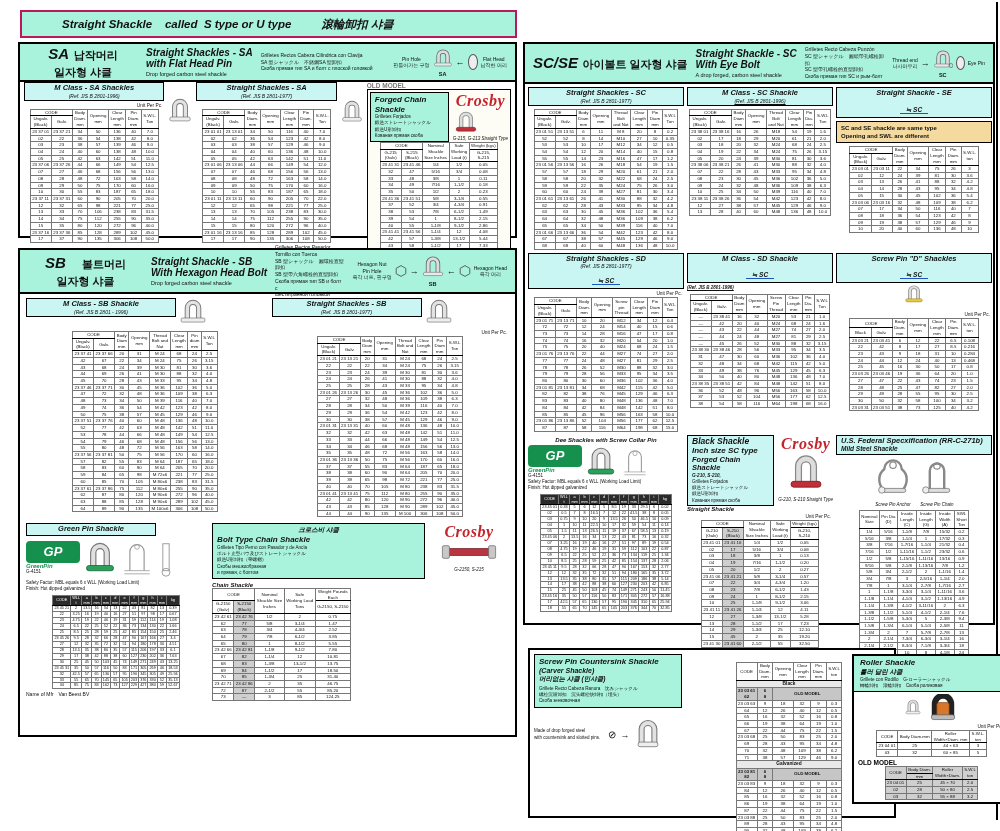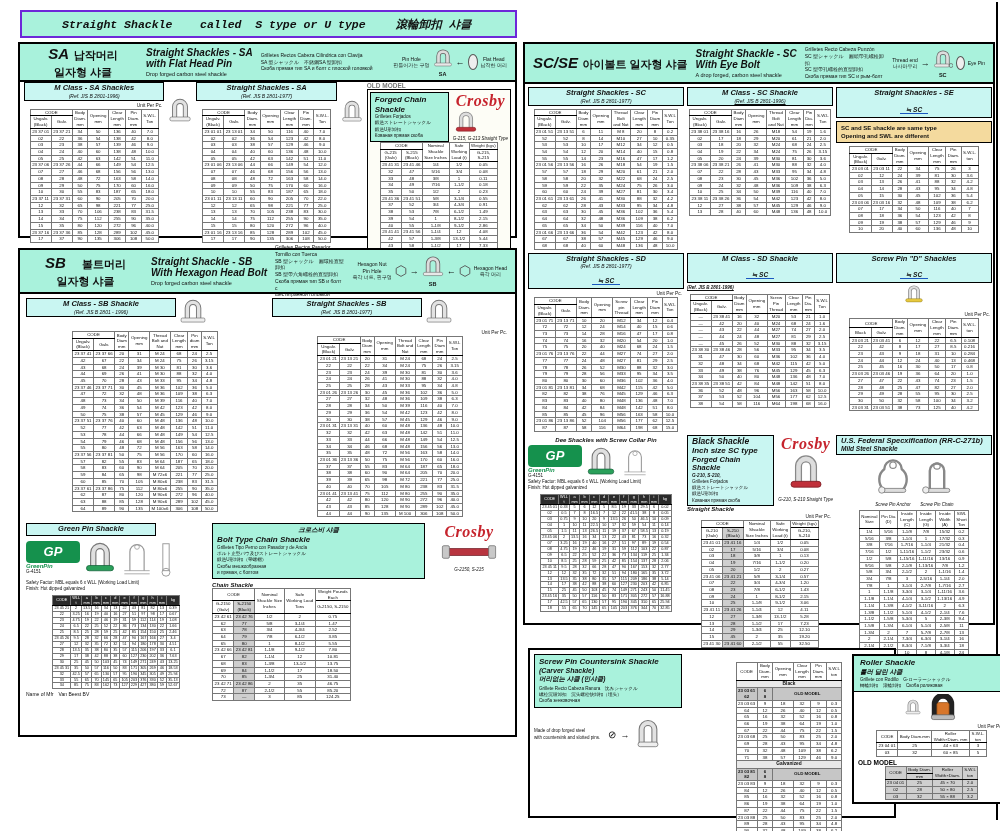--- a/index.html
+++ b/index.html
@@ -1,19 +1,19 @@
 <!DOCTYPE html>
 <html><head>
 <meta charset="utf-8">
 <style>
 body{margin:0;background:#fff;font-family:"Liberation Sans",sans-serif;color:#111;}
 #page{position:relative;width:1000px;height:831px;background:#fff;overflow:hidden;}
 #edge{position:absolute;left:996px;top:2px;width:2px;height:818px;background:#000;}
 .sec{position:absolute;border:2px solid #000;background:#fff;box-sizing:border-box;}
-.mintbox{background:#a9f2dc;border:2px solid #6d28d9;box-sizing:border-box;font-family:Liberation Mono, monospace;}
+.mintbox{background:#a9f2dc;border:2px solid #be185d;box-sizing:border-box;}
 #banner{position:absolute;left:20px;top:10px;width:497px;height:28px;display:flex;align-items:center;gap:30px;padding:0 40px;}
 .bt1{font-size:11.5px;font-weight:bold;font-style:italic;white-space:pre;}
 .mintband{background:#a9f2dc;border-bottom:2px solid #000;display:flex;align-items:center;gap:8px;padding:2px 8px;box-sizing:border-box;}
 .bigcode{font-size:15px;font-weight:bold;font-style:italic;}
 .korbig{font-size:11px;font-weight:bold;}
 .secname{text-align:center;line-height:1.3;flex:none;}
 .bandmid{flex:none;line-height:1.15;}
 .bandtitle{font-size:10px;font-weight:bold;font-style:italic;}
 .bandsub{font-size:5.5px;margin-top:1px;}
 .intl{font-size:5px;line-height:1.35;flex:1;}
@@ -1077,21 +1077,21 @@
                   <td>M48</td>
                   <td>136</td>
                   <td>48</td>
                   <td>10.0</td>
                 </tr>
               </tbody>
             </table>
           </div>
   </div>
   <div class="blk">
-    <div class="tbox"><span class="tt">Straight Shackles  -  SE</span><span class="eq">≒ SC</span></div>
+    <div class="tbox"><span class="tt">Straight Shackle  -  SE</span><span class="eq">≒ SC</span></div>
     <div class="notebox" style="margin:3px 0;white-space:pre-line">SC and SE shackle are same type
 Opening and SWL are different</div>
     <div>
             <table class="dt">
               <thead>
                 <tr>
                   <th colspan="2">CODE</th>
                   <th rowspan="2">Body
 Diam.
 mm</th>

